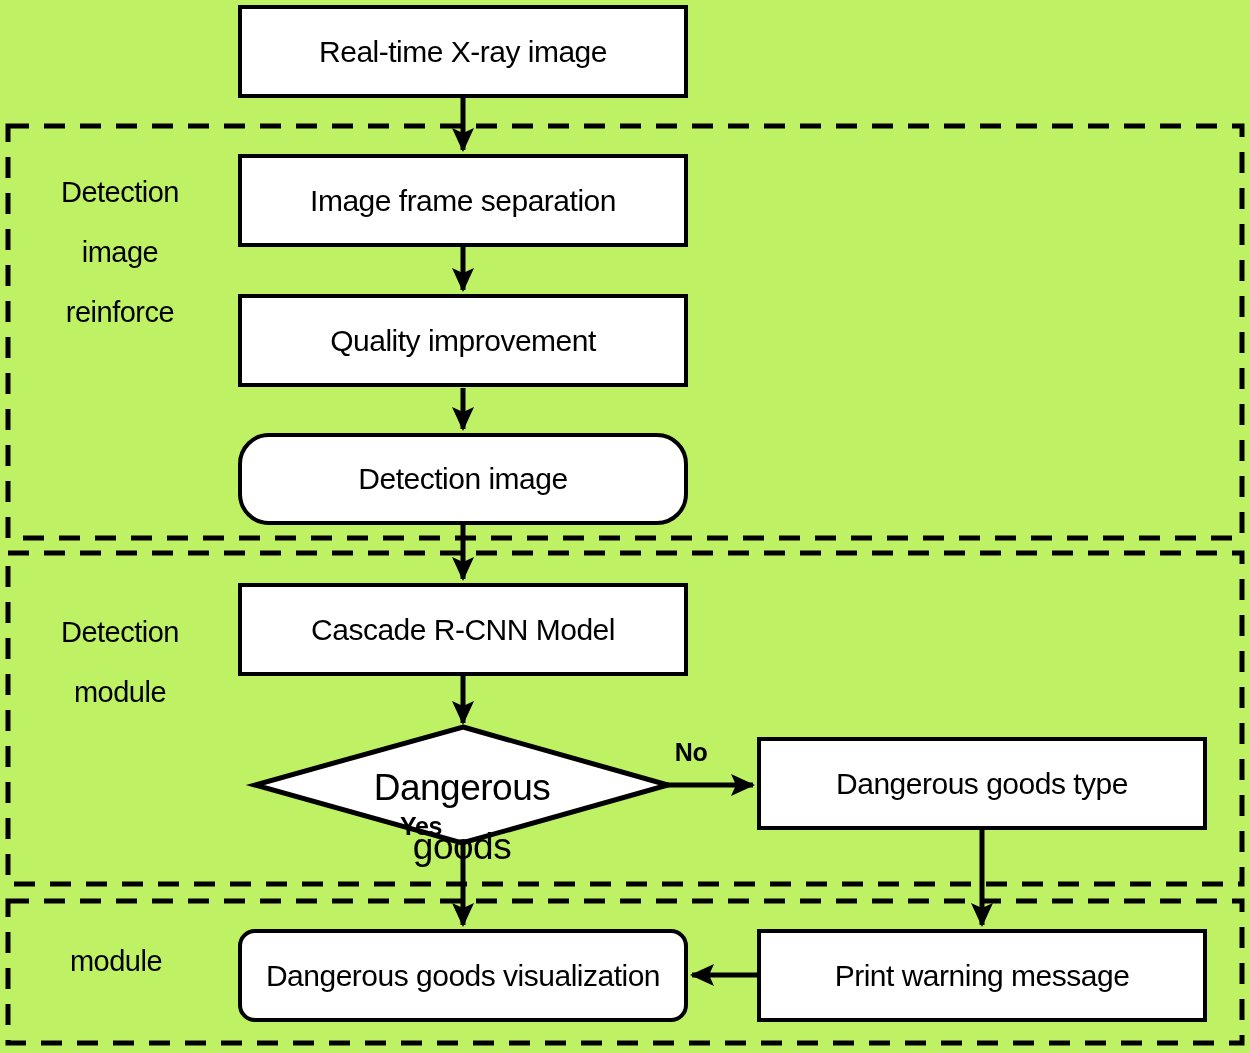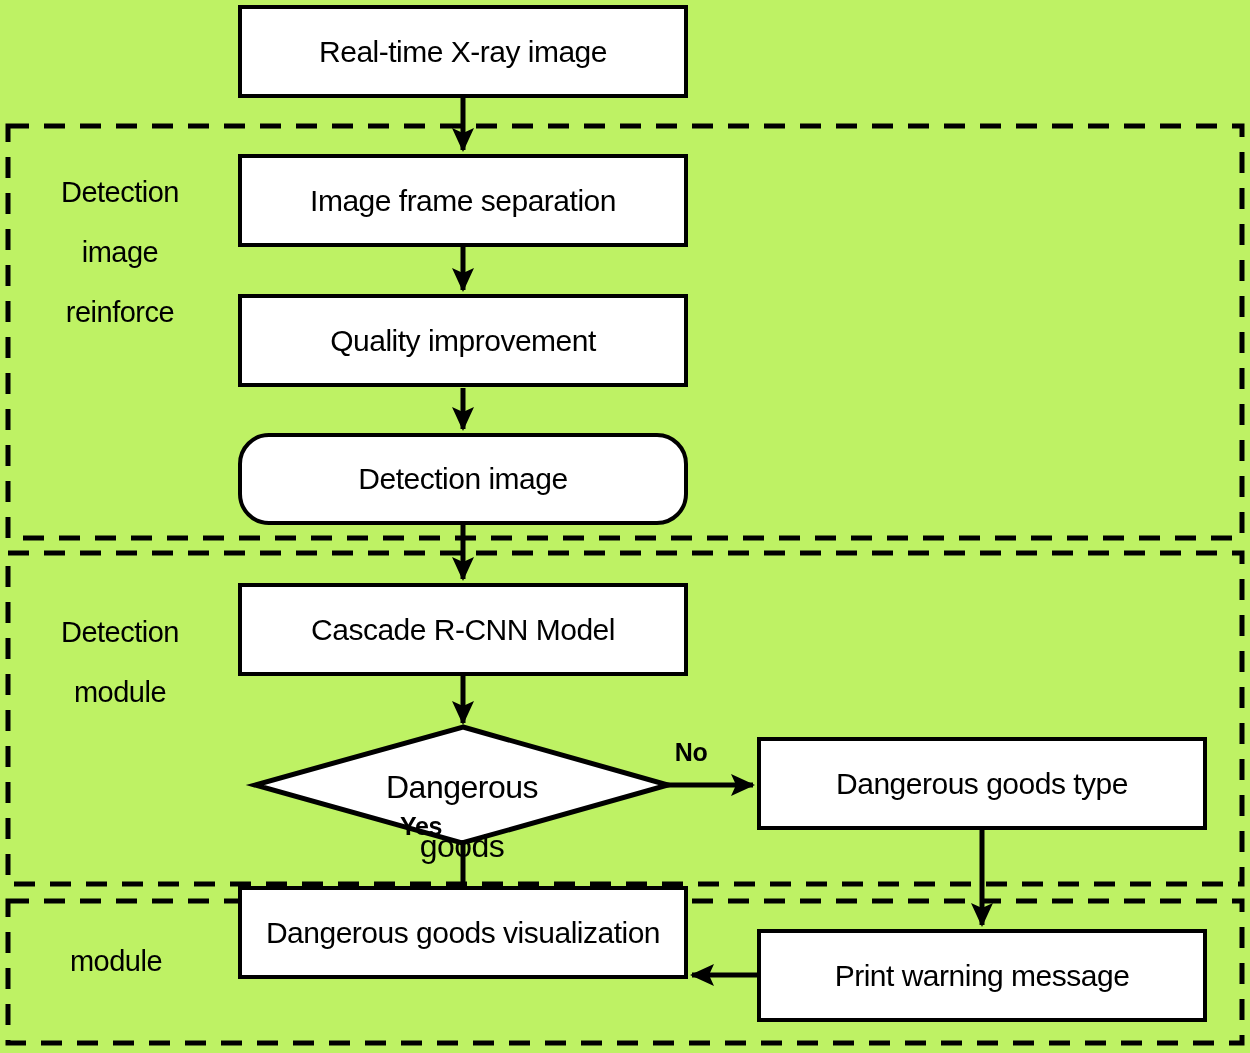--- a/index.html
+++ b/index.html
@@ -29,21 +29,21 @@
   .sidelabel {
     position: absolute;
     text-align: center;
     font-size: 29px;
     line-height: 40px;
     letter-spacing: -0.5px;
   }
   .diamond-label {
     position: absolute;
     text-align: center;
-    font-size: 32px;
+    font-size: 37px;
     line-height: 39px;
     letter-spacing: -0.5px;
   }
   .edgelabel {
     position: absolute;
     font-size: 25px;
     font-weight: 600;
     letter-spacing: -0.3px;
     text-align: center;
   }
@@ -98,21 +98,21 @@
   </div>
 
   <div class="node" style="left:238px; top:583px; width:450px; height:93px;">
     <span>Cascade R-CNN Model</span>
   </div>
 
   <div class="node" style="left:757px; top:737px; width:450px; height:93px;">
     <span>Dangerous goods type</span>
   </div>
 
-  <div class="node" style="left:238px; top:886px; width:450px; height:93px;">
+  <div class="node" style="left:238px; top:929px; width:450px; height:93px;border-radius:17px;">
     <span>Dangerous goods visualization</span>
   </div>
 
   <div class="node" style="left:757px; top:929px; width:450px; height:93px;">
     <span>Print warning message</span>
   </div>
 
   <div class="diamond-label" style="left:312px; top:748px; width:300px;">
     <span class="ln">Dangerous</span>
     <span class="ln">goods</span>

